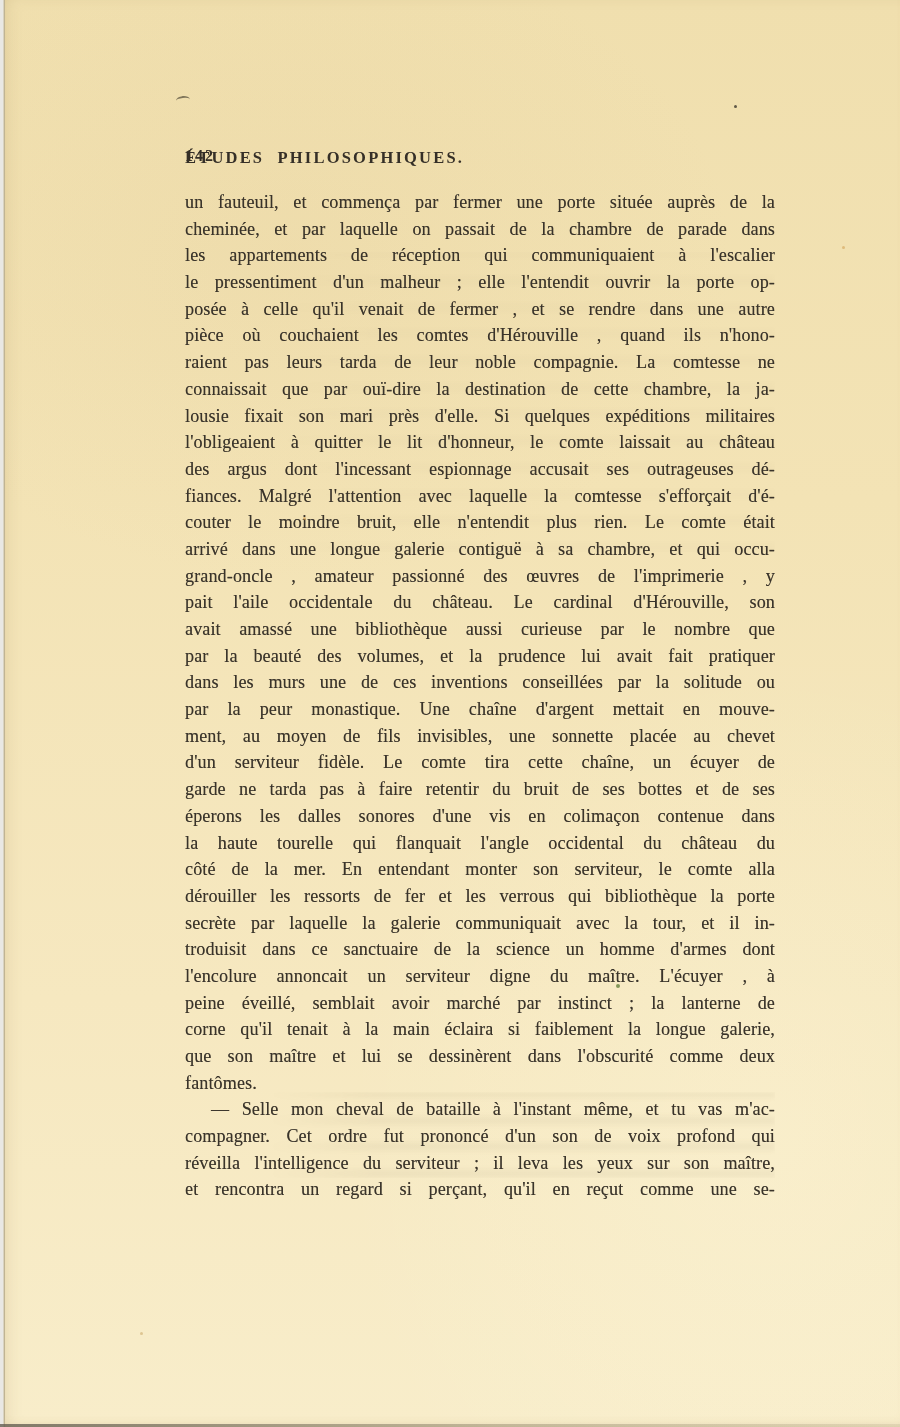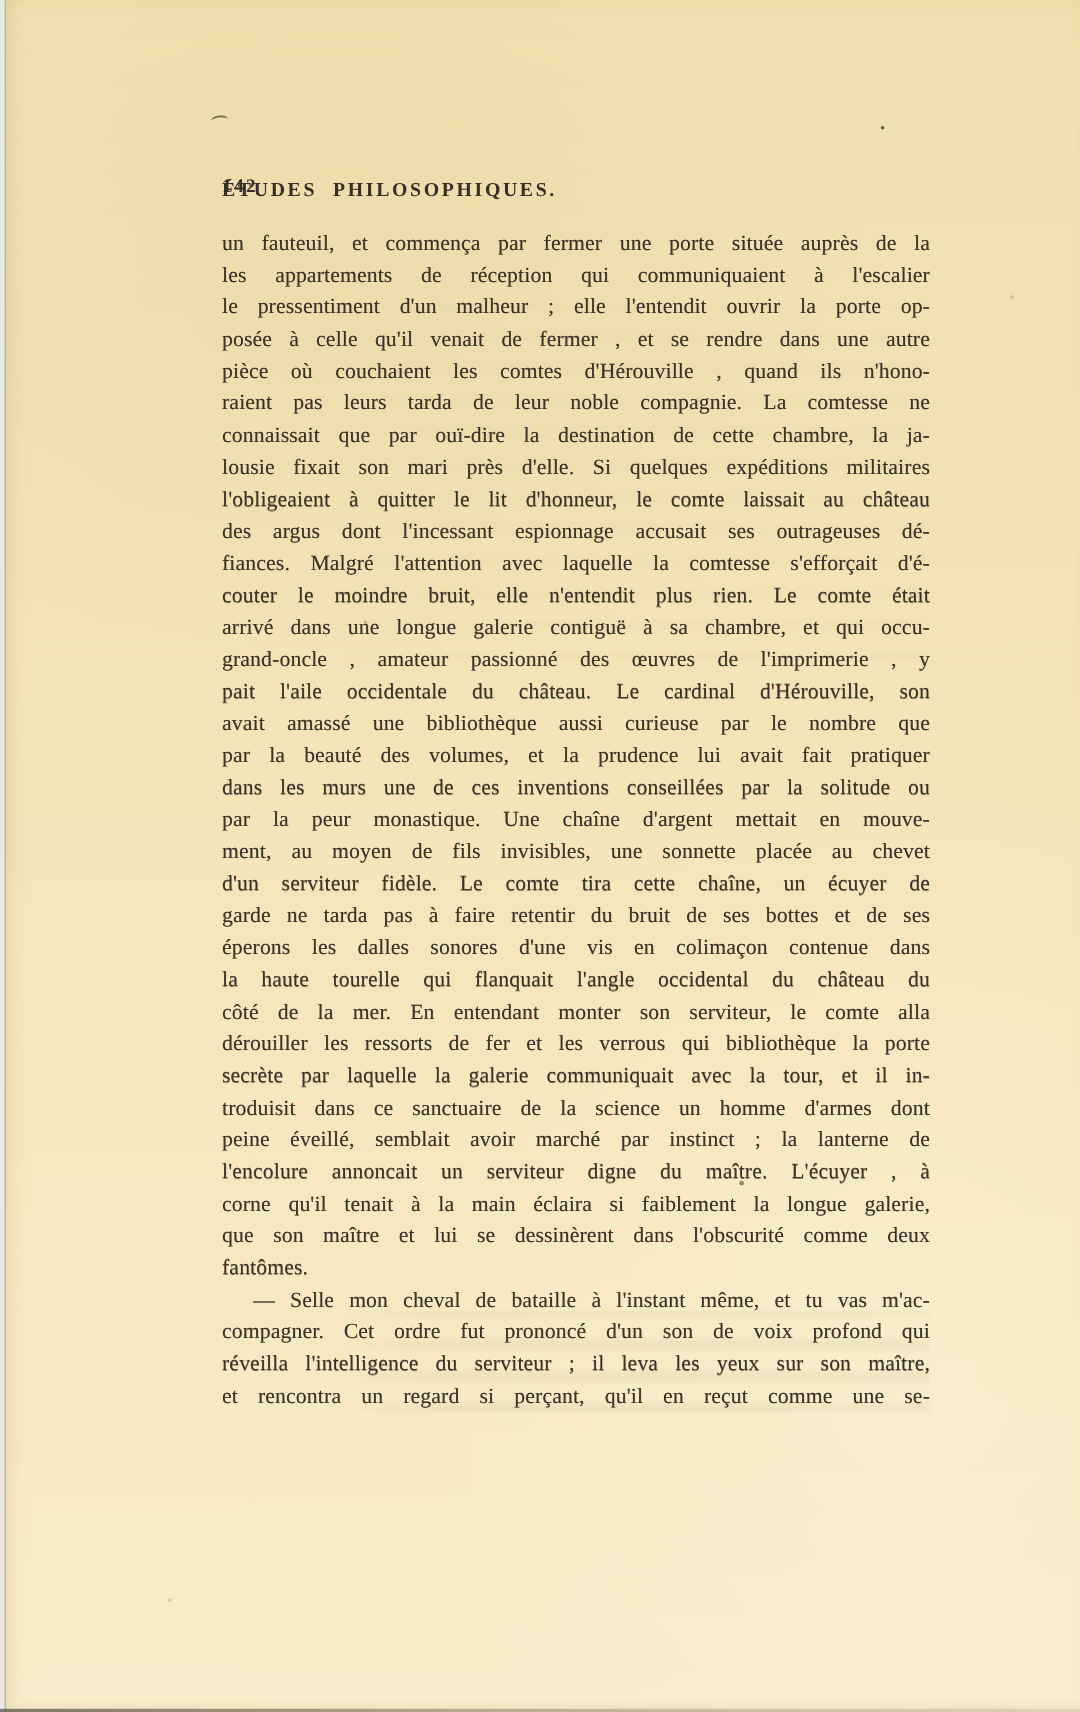--- a/index.html
+++ b/index.html
@@ -85,20 +85,21 @@
   <div class="ghost ghost-a"></div>
 
   <div class="header">
     <span class="pagenum">142</span>
     <span class="runtitle">ÉTUDES PHILOSOPHIQUES.</span>
   </div>
 
   <div class="textblock">
       <div class="paragraph">
         <div class="line">un fauteuil, et commença par fermer une porte située auprès de la</div>
+        <div class="line">cheminée, et par laquelle on passait de la chambre de parade dans</div>
         <div class="line">les appartements de réception qui communiquaient à l'escalier</div>
         <div class="line">le pressentiment d'un malheur ; elle l'entendit ouvrir la porte op-</div>
         <div class="line">posée à celle qu'il venait de fermer , et se rendre dans une autre</div>
         <div class="line">pièce où couchaient les comtes d'Hérouville , quand ils n'hono-</div>
         <div class="line">raient pas leurs tarda de leur noble compagnie. La comtesse ne</div>
         <div class="line">connaissait que par ouï-dire la destination de cette chambre, la ja-</div>
         <div class="line">lousie fixait son mari près d'elle. Si quelques expéditions militaires</div>
         <div class="line">l'obligeaient à quitter le lit d'honneur, le comte laissait au château</div>
         <div class="line">des argus dont l'incessant espionnage accusait ses outrageuses dé-</div>
         <div class="line">fiances. Malgré l'attention avec laquelle la comtesse s'efforçait d'é-</div>
@@ -112,22 +113,22 @@
         <div class="line">par la peur monastique. Une chaîne d'argent mettait en mouve-</div>
         <div class="line">ment, au moyen de fils invisibles, une sonnette placée au chevet</div>
         <div class="line">d'un serviteur fidèle. Le comte tira cette chaîne, un écuyer de</div>
         <div class="line">garde ne tarda pas à faire retentir du bruit de ses bottes et de ses</div>
         <div class="line">éperons les dalles sonores d'une vis en colimaçon contenue dans</div>
         <div class="line">la haute tourelle qui flanquait l'angle occidental du château du</div>
         <div class="line">côté de la mer. En entendant monter son serviteur, le comte alla</div>
         <div class="line">dérouiller les ressorts de fer et les verrous qui bibliothèque la porte</div>
         <div class="line">secrète par laquelle la galerie communiquait avec la tour, et il in-</div>
         <div class="line">troduisit dans ce sanctuaire de la science un homme d'armes dont</div>
+        <div class="line">l'encolure annoncait un serviteur digne du maître. L'écuyer , à</div>
         <div class="line">peine éveillé, semblait avoir marché par instinct ; la lanterne de</div>
-        <div class="line">l'encolure annoncait un serviteur digne du maître. L'écuyer , à</div>
         <div class="line">corne qu'il tenait à la main éclaira si faiblement la longue galerie,</div>
         <div class="line">que son maître et lui se dessinèrent dans l'obscurité comme deux</div>
         <div class="line flush-left">fantômes.</div>
       </div>
       <div class="paragraph">
         <div class="line indent">— Selle mon cheval de bataille à l'instant même, et tu vas m'ac-</div>
         <div class="line">compagner. Cet ordre fut prononcé d'un son de voix profond qui</div>
         <div class="line">réveilla l'intelligence du serviteur ; il leva les yeux sur son maître,</div>
         <div class="line">et rencontra un regard si perçant, qu'il en reçut comme une se-</div>
       </div>

